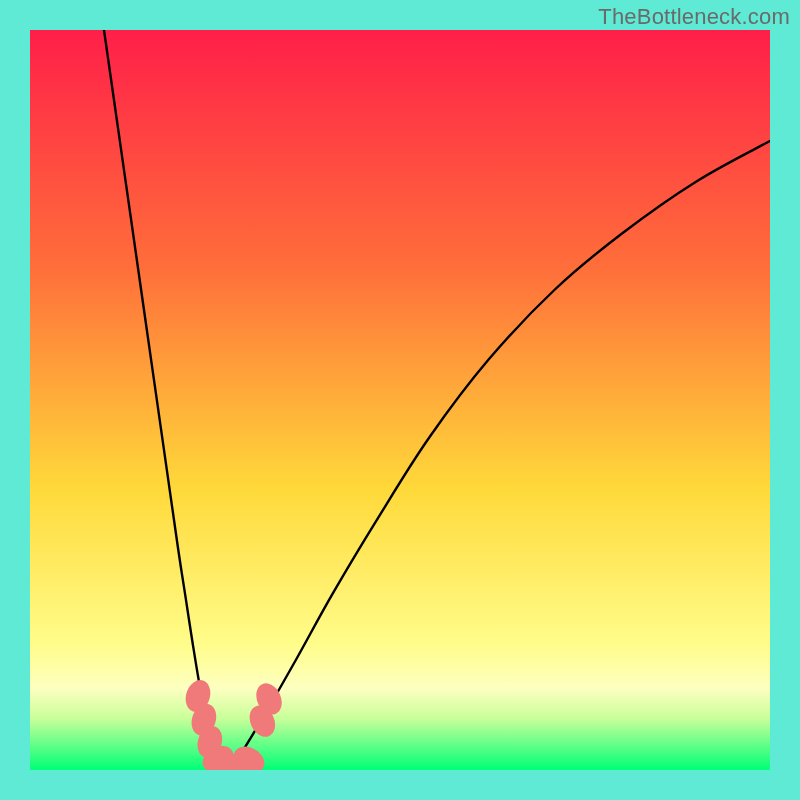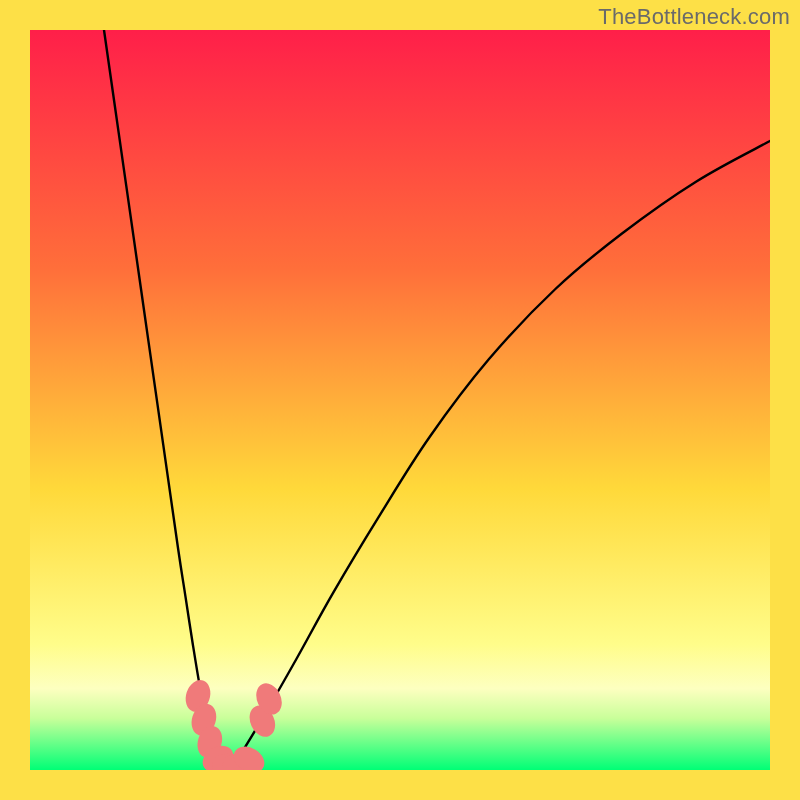--- a/index.html
+++ b/index.html
@@ -8,21 +8,21 @@
     width: 800px;
     height: 800px;
     background: #000;
     overflow: hidden;
     font-family: Arial, Helvetica, sans-serif;
   }
   .frame {
     position: absolute;
     top: 0; left: 0;
     width: 800px; height: 800px;
-    background: #fde047;
+    background: #5eead4;
   }
   .plot {
     position: absolute;
     top: 30px;
     left: 30px;
     width: 740px;
     height: 740px;
   }
   .watermark {
     position: absolute;

